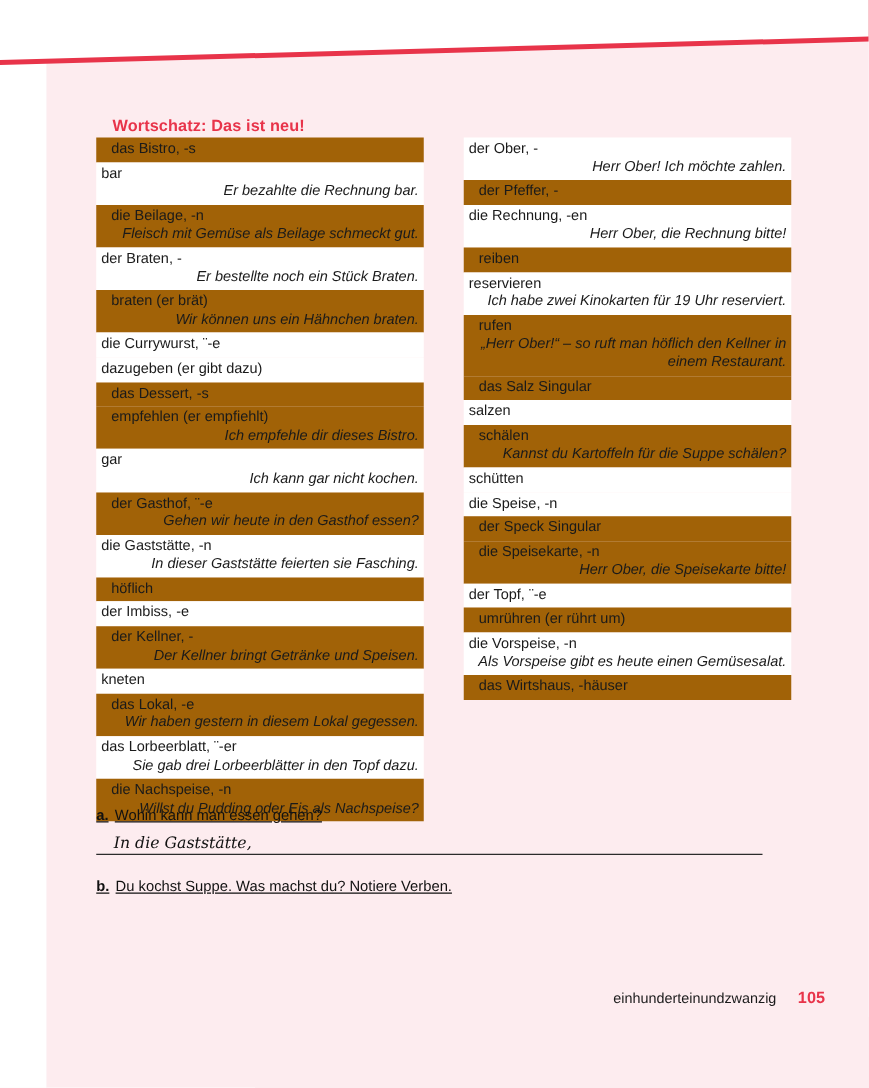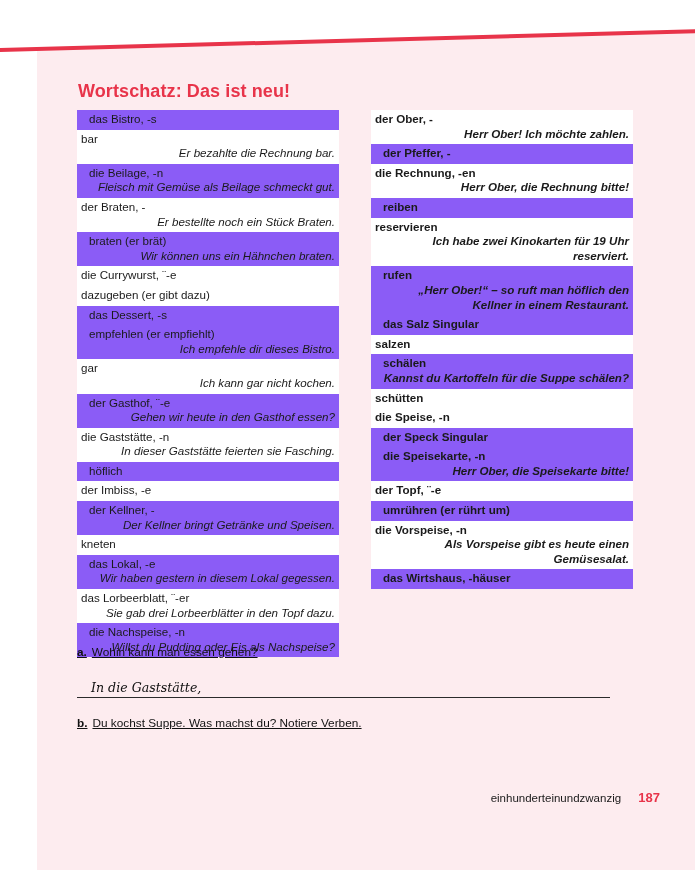--- a/index.html
+++ b/index.html
@@ -65,47 +65,47 @@
     top: 40px;
     width: 37px;
     height: 830px;
     background: #ffffff;
   }
 
   h1.title {
     position: absolute;
     left: 77px;
     top: 80px;
-    margin: 1px;
-    font-size: 18px;
+    margin: 13px;
+    font-size: 13px;
     font-weight: bold;
     color: #e8344a;
     letter-spacing: 0.1px;
   }
 
   .columns {
     position: absolute;
     left: 77px;
     top: 110px;
     width: 575px;
     display: flex;
     gap: 10px;
   }
   .col {
     width: 262px;
   }
-  .col.right { width: 262px; margin-left: 22px; font-weight: bold; }
+  .col.right { width: 262px; margin-left: 22px; }
 
   .entry {
     padding: 2px 4px 3px 4px;
     font-size: 11.6px;
     line-height: 14.6px;
     color: #1a1a1a;
   }
-  .entry.shaded { background: #8b5cf6; padding-left: 12px; }
+  .entry.shaded { background: #a16207; padding-left: 12px; }
   .entry.plain { background: #ffffff; }
   .entry .word { display: block; }
   .entry .ex {
     display: block;
     font-style: italic;
     text-align: right;
   }
 
   .tasks {
     position: absolute;
@@ -121,21 +121,21 @@
     color: #111;
     text-decoration: underline;
   }
   .task-letter {
     font-weight: bold;
     margin-right: 5px;
   }
   .answer-row {
     position: relative;
     height: 24px;
-    margin-top: 17px;
+    margin-top: 3px;
   }
   .answer-rule {
     position: absolute;
     left: 0;
     bottom: 2px;
     width: 533px;
     border-bottom: 1px solid #2b2b2b;
   }
   .answer-text {
     position: absolute;
@@ -331,16 +331,16 @@
     <div class="task">
       <div class="task-line">
         <span class="task-letter">b.</span><span>Du kochst Suppe. Was machst du? Notiere Verben.</span>
       </div>
     </div>
 
   </div>
 
   <div class="footer">
     <span>einhunderteinundzwanzig</span>
-    <span class="pagenum">187</span>
+    <span class="pagenum">105</span>
   </div>
 
 </div>
 
 </body></html>

